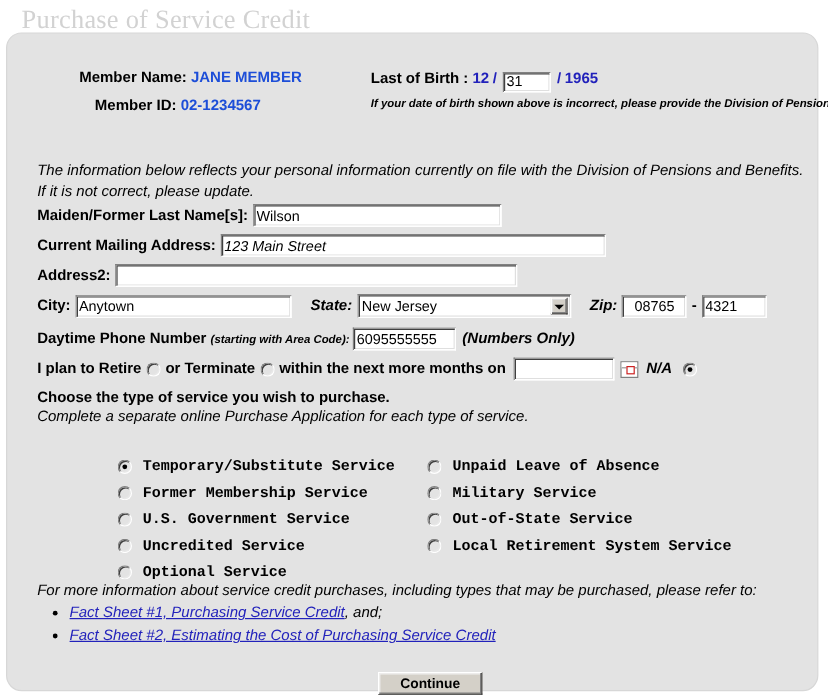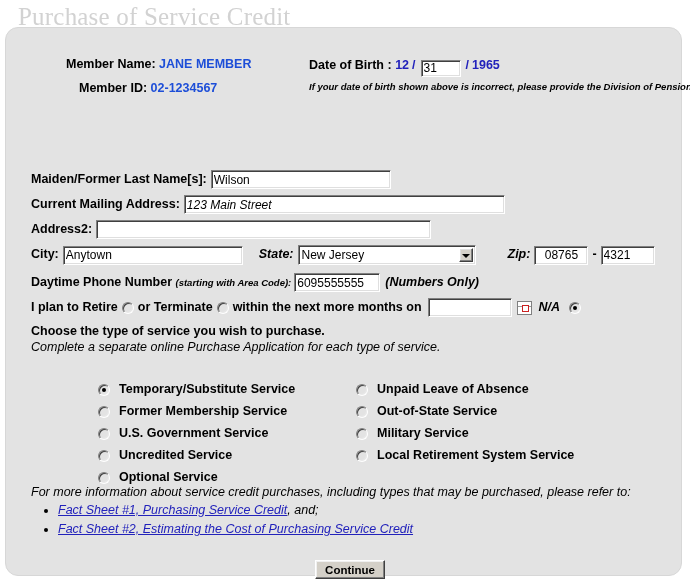--- a/index.html
+++ b/index.html
@@ -16,21 +16,21 @@
     overflow: hidden;
     position: relative;
   }
 
   
   .page-title {
     position: absolute;
     left: 18px;
     top: 3px;
     font-family: "Liberation Serif", serif;
-    font-size: 25px;
+    font-size: 22px;
     color: #d2d2d2;
     letter-spacing: 0.2px;
     white-space: nowrap;
   }
 
   
   .panel {
     position: absolute;
     left: 5px;
     top: 27px;
@@ -137,32 +137,32 @@
     padding: 0 2px;
     border: 1px solid;
     border-color: #808080 #ffffff #ffffff #808080;
     box-shadow: inset 1px 1px 0 #404040, inset -1px -1px 0 #dfdfdf;
     background: #ffffff;
     box-sizing: border-box;
     vertical-align: middle;
   }
 
   #row-maiden { left: 25px; top: 142px; }
-  #row-maiden .tinput { width: 180px; margin-left: 4px; }
+  #row-maiden .tinput { width: 207px; margin-left: 4px; }
 
   #row-addr1 { left: 25px; top: 167px; }
   #row-addr1 .tinput { width: 321px; margin-left: 4px; font-style: italic; }
 
   #row-addr2 { left: 25px; top: 192px; }
   #row-addr2 .tinput { width: 335px; margin-left: 4px; }
 
   #row-csz { left: 25px; top: 217px; }
   #row-csz .tinput.city { width: 180px; margin-left: 4px; }
   #row-csz .st-lbl { margin-left: 16px; }
-  #row-csz .zip-lbl { margin-left: 32px; }
+  #row-csz .zip-lbl { margin-left: 16px; }
   #row-csz .tinput.zip1 { width: 54px; margin-left: 4px; text-align: center; }
   #row-csz .dash { margin: 0 4px; font-weight: bold; }
   #row-csz .tinput.zip2 { width: 54px; }
 
   .select-box {
     display: inline-block;
     position: relative;
     width: 178px;
     height: 20px;
     margin-left: 4px;
@@ -291,20 +291,21 @@
 
   .svc-grid {
     position: absolute;
     left: 92px;
     top: 350px;
     width: 540px;
   }
   .svc-col {
     position: absolute;
     top: 0;
+    font-family: Liberation Mono, monospace;
   }
   .svc-col.left { left: 0; }
   .svc-col.right { left: 258px; }
   .svc-item {
     height: 22px;
     line-height: 22px;
     font-size: 12.5px;
     font-weight: bold;
     white-space: nowrap;
   }
@@ -338,21 +339,21 @@
     color: #000;
     font-style: italic;
     text-decoration: none;
   }
 
   
   .continue-btn {
     position: absolute;
     left: 309px;
     top: 532px;
-    width: 70px;
+    width: 87px;
     height: 19px;
     font-family: "Liberation Sans", sans-serif;
     font-size: 11.5px;
     font-weight: bold;
     color: #000;
     background: #d4d0c8;
     border: 1px solid;
     border-color: #ffffff #404040 #404040 #ffffff;
     box-shadow: inset -1px -1px 0 #808080, inset 1px 1px 0 #f0f0f0;
     box-sizing: border-box;
@@ -375,28 +376,29 @@
         <span class="val">JANE MEMBER</span>
       </div>
       <div class="member-row id">
         <span class="lbl">Member ID:</span>
         <span class="val">02-1234567</span>
       </div>
     </div>
 
     <div class="dob-block">
       <div class="dob-line">
-        <span>Date of Birth :</span>
+        <span>Last of Birth :</span>
         <span class="blue">12</span><span class="sep">/</span><input class="dob-input" type="text" value="31" style=""><span class="sep">/</span><span class="blue">1965</span>
       </div>
       <div class="dob-note">If your date of birth shown above is incorrect, please provide the Division of Pensions and Benefits with proof-of-age.</div>
     </div>
 
   </div>
 
+  <div class="info-para">The information below reflects your personal information currently on file with the Division of Pensions and Benefits. If it is not correct, please update.</div>
 
   <div class="frow" id="row-maiden">
     <span class="flabel">Maiden/Former Last Name[s]:</span><input class="tinput" type="text" value="Wilson" style="">
   </div>
 
   <div class="frow" id="row-addr1">
     <span class="flabel">Current Mailing Address:</span><input class="tinput" type="text" value="123 Main Street" style="">
   </div>
 
   <div class="frow" id="row-addr2">
@@ -435,24 +437,24 @@
       </div>
       <div class="svc-item">
         <span class="radio"></span><span>Optional Service</span>
       </div>
     </div>
     <div class="svc-col right">
       <div class="svc-item">
         <span class="radio"></span><span>Unpaid Leave of Absence</span>
       </div>
       <div class="svc-item">
+        <span class="radio"></span><span>Military Service</span>
+      </div>
+      <div class="svc-item">
         <span class="radio"></span><span>Out-of-State Service</span>
-      </div>
-      <div class="svc-item">
-        <span class="radio"></span><span>Military Service</span>
       </div>
       <div class="svc-item">
         <span class="radio"></span><span>Local Retirement System Service</span>
       </div>
     </div>
   </div>
 
   <div class="refer">For more information about service credit purchases, including types that may be purchased, please refer to:</div>
   <ul class="bullets">
     <li><a href="#">Fact Sheet #1, Purchasing Service Credit</a><span class="trail">, and;</span></li>

